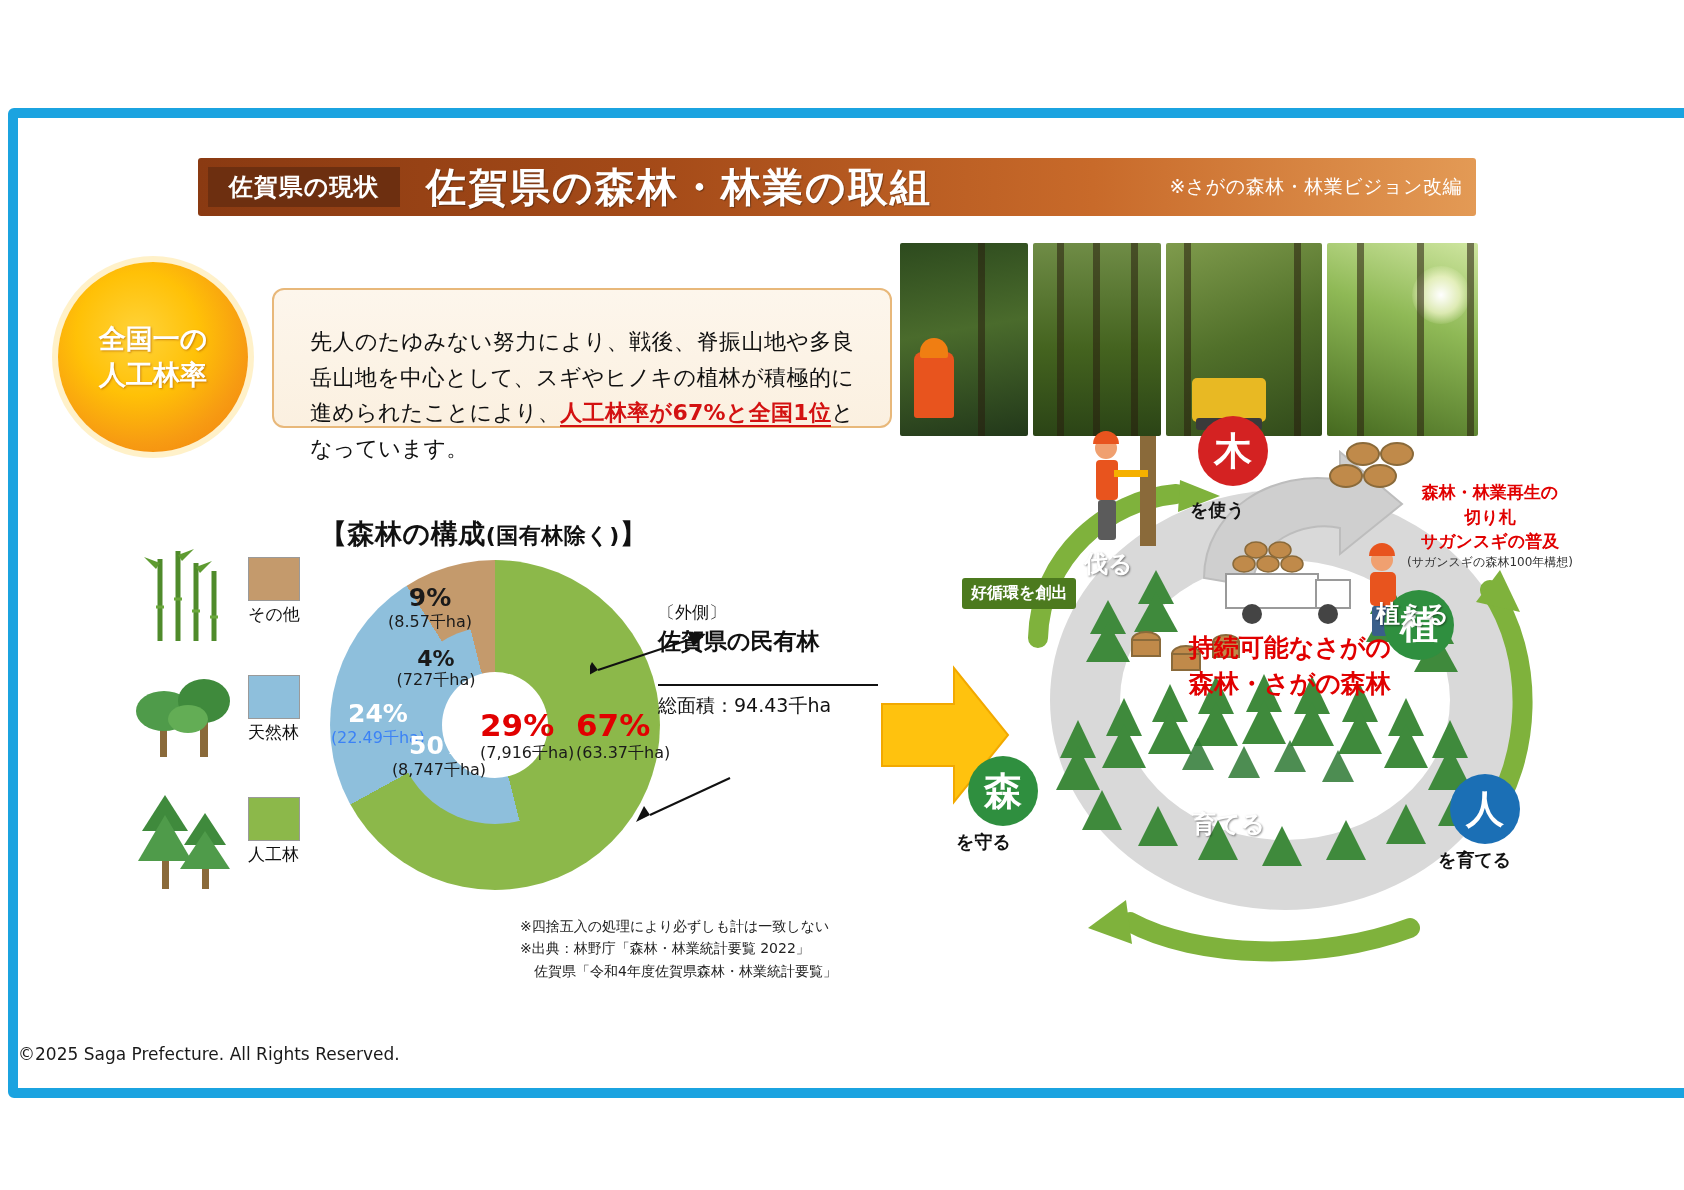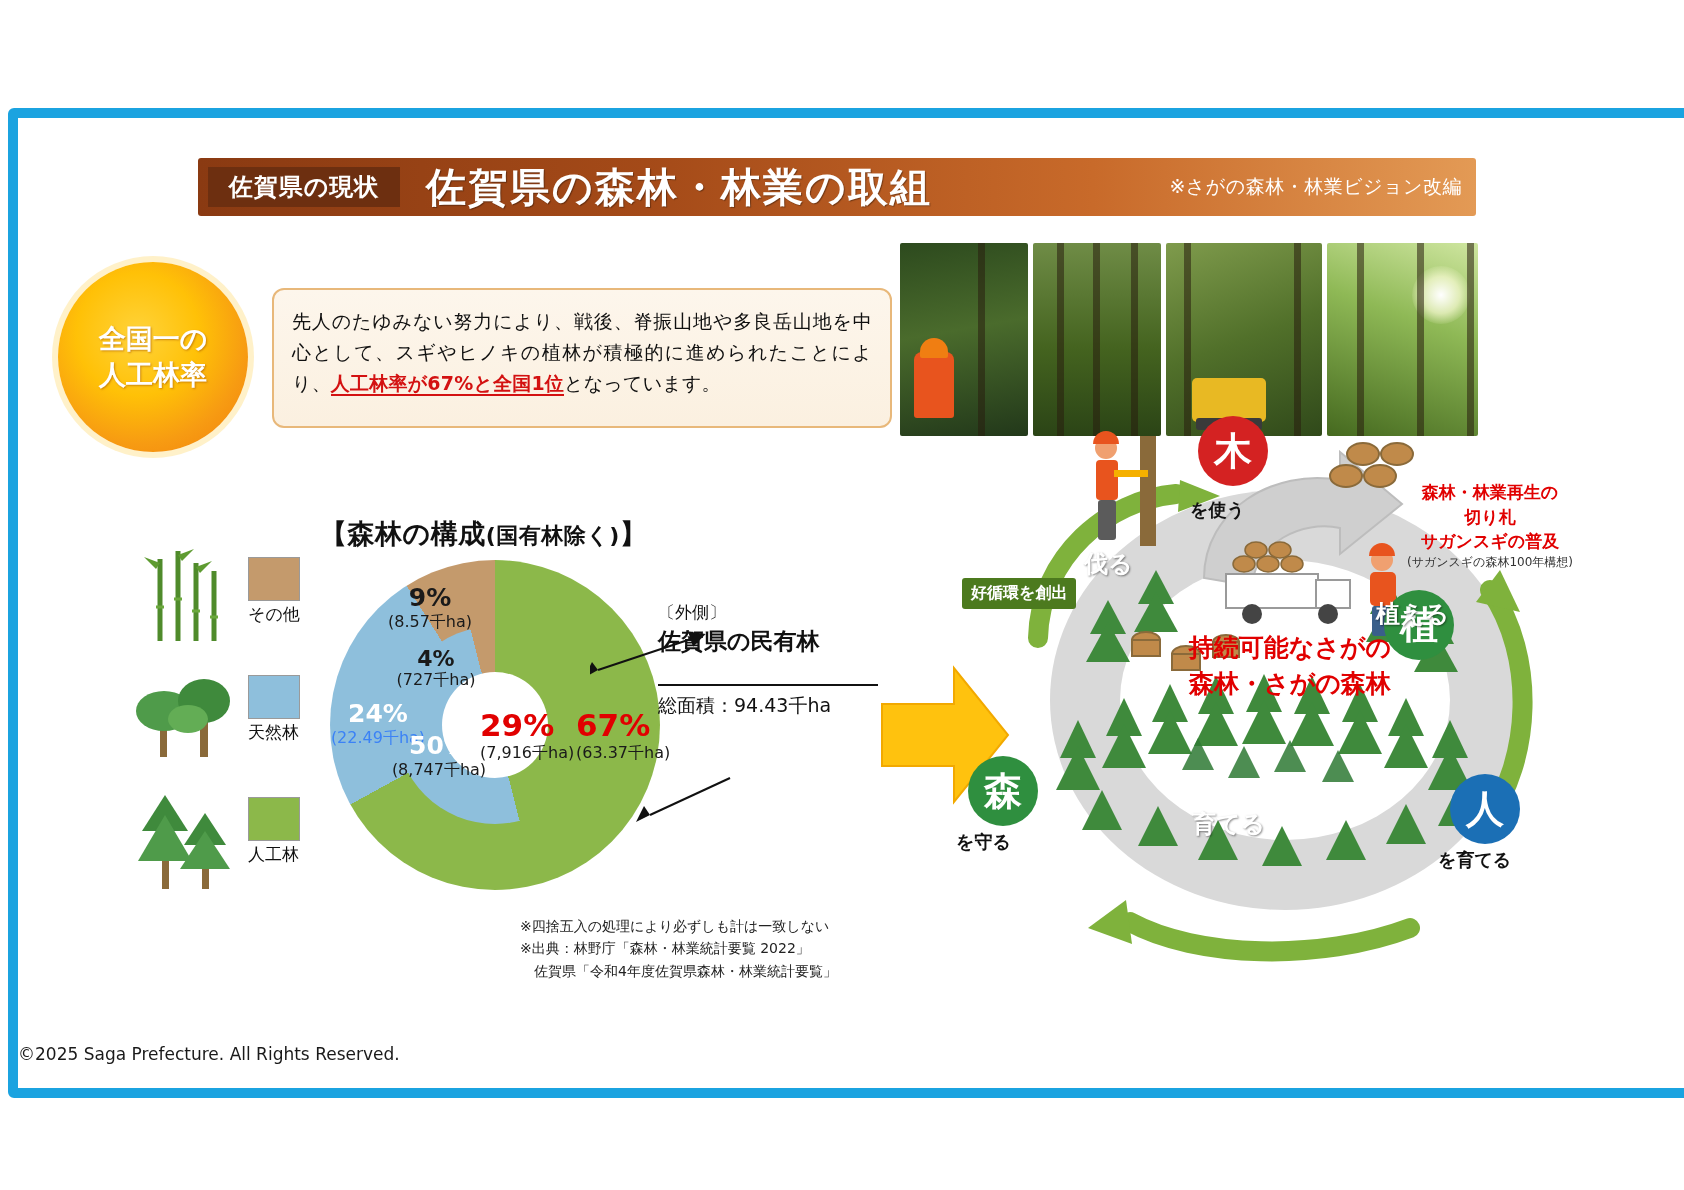--- a/index.html
+++ b/index.html
@@ -47,21 +47,21 @@
   .badge-circle .l1,.badge-circle .l2{
     color:#ffffff;font-size:27px;font-weight:bold;line-height:1.35;text-shadow:1px 1px 2px rgba(170,90,0,.6);
   }
   .textbox{
     position:absolute;left:272px;top:288px;width:620px;height:140px;
     background:linear-gradient(180deg,#fdf6ec 0%,#fbf0e0 100%);
     border:2px solid #e8b87a;border-radius:12px;
     padding:16px 18px;box-sizing:border-box;
   }
   .textbox p{
-    margin:0;font-size:19px;line-height:1.62;color:#101010;letter-spacing:.2px;text-align:justify;
+    margin:18px;font-size:22px;line-height:1.62;color:#101010;letter-spacing:.2px;text-align:justify;
   }
   .hl{color:#d31111;font-weight:bold;border-bottom:2px solid #d31111;}
   
   .photos{position:absolute;left:900px;top:243px;width:578px;height:193px;display:flex;gap:5px;}
   .photo{position:relative;overflow:hidden;border-radius:2px;}
   .p1{width:128px;background:linear-gradient(170deg,#2d4a1e 0%,#4a6b2c 45%,#22381a 100%);}
   .p2{width:128px;background:linear-gradient(180deg,#6f8c46 0%,#44631f 55%,#2b4416 100%);}
   .p3{width:156px;background:linear-gradient(160deg,#7f9b4c 0%,#51702a 50%,#30491a 100%);}
   .p4{flex:1;background:linear-gradient(200deg,#cfe6a0 0%,#8fb956 40%,#45691f 100%);}
   .photo .trunk{position:absolute;top:0;width:7px;height:100%;background:rgba(40,30,15,.55);}

